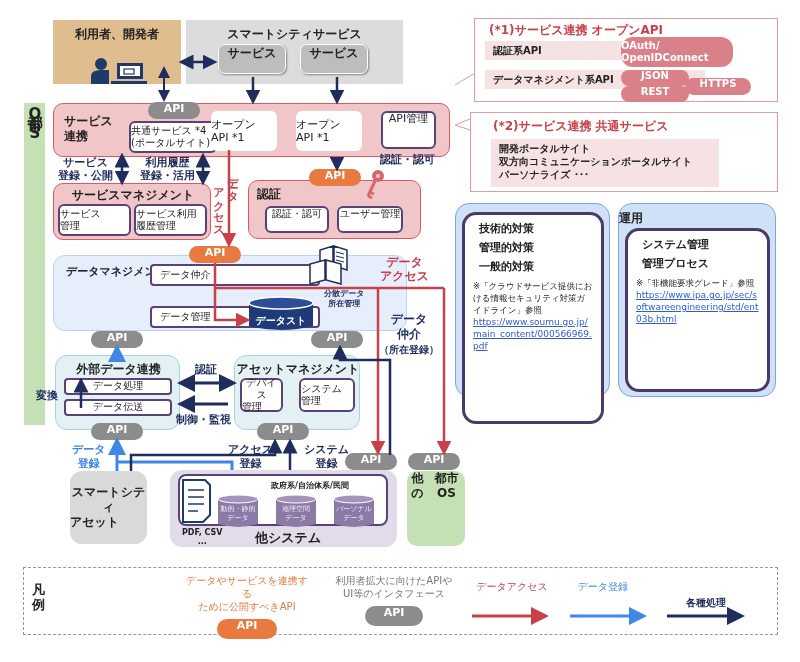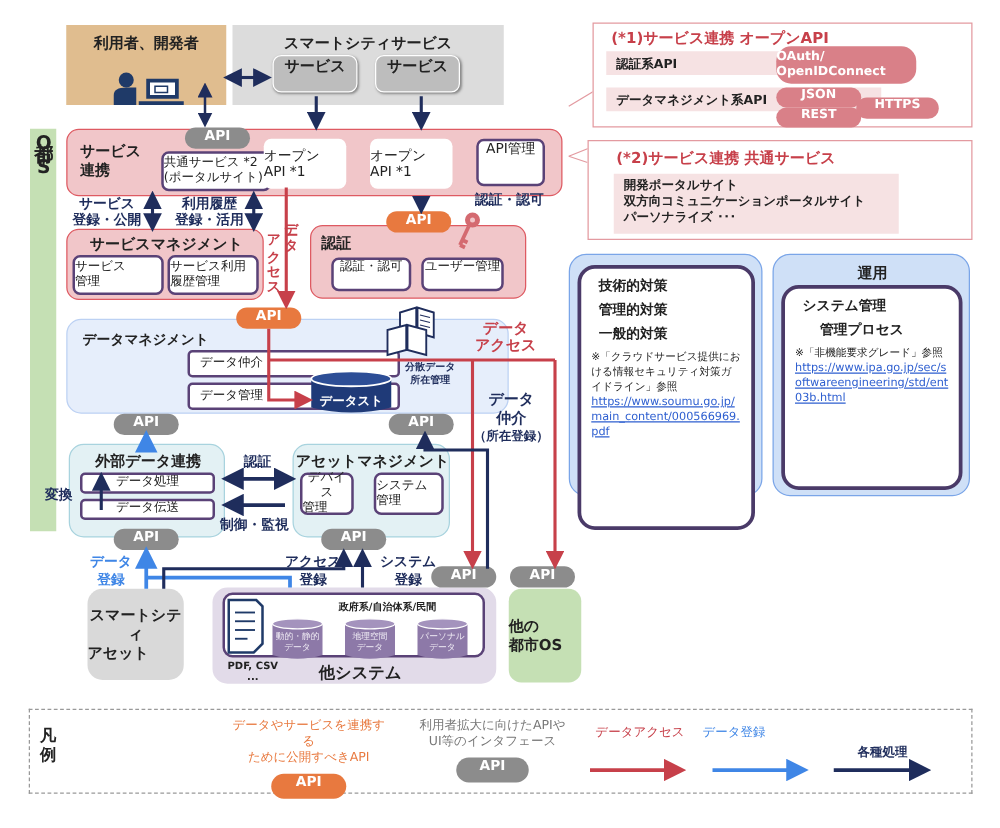--- a/index.html
+++ b/index.html
@@ -44,21 +44,21 @@
 <div class="abs c" style="left:24px;top:103px;width:21px;height:322px;background:#c5e0b4">
   <div class="b" style="writing-mode:vertical-rl;text-orientation:upright;font-size:15px;letter-spacing:1px">都市OS</div>
 </div>
 
 <div class="abs pink" style="left:53px;top:103px;width:397px;height:54px">
   <div class="abs b" style="left:10px;top:10px;font-size:12px;line-height:15px">
     <div>サービス</div>
     <div>連携</div>
   </div>
   <div class="abs wbox c" style="left:75px;top:17px;width:88px;height:32px;flex-direction:column">
-    <div>共通サービス *2</div>
+    <div>共通サービス *4</div>
     <div>(ポータルサイト)</div>
   </div>
   <div class="abs wbox2 c" style="left:157px;top:7px;width:66px;height:40px;flex-direction:column;font-size:11px;line-height:13px">
     <div>オープン</div>
     <div>API *1</div>
   </div>
   <div class="abs wbox2 c" style="left:242px;top:7px;width:66px;height:40px;flex-direction:column;font-size:11px;line-height:13px">
     <div>オープン</div>
     <div>API *1</div>
   </div>
@@ -100,21 +100,21 @@
 </div>
 <div class="abs c api-o" style="left:309px;top:169px;width:52px;height:17px">API</div>
 <svg width="800" height="662" style="pointer-events:none">
   <circle cx="378" cy="176" r="6" fill="#d46a70"></circle>
   <circle cx="378" cy="176" r="2" fill="#f1c6c9"></circle>
   <path d="M375 181 L368 196 M370 192 L374 194 M368 196 L372 198" stroke="#d46a70" stroke-width="3" fill="none"></path>
 </svg>
 
 <div class="abs blue-area" style="left:53px;top:255px;width:354px;height:76px">
   <div class="abs b" style="left:12px;top:8px;font-size:11px">データマネジメント</div>
-  <div class="abs wbox" style="left:96px;top:24px;width:170px;height:22px;padding:3px 0 0 8px;border-radius:4px">データ仲介</div>
+  <div class="abs wbox" style="left:96px;top:8px;width:170px;height:22px;padding:3px 0 0 8px;border-radius:4px">データ仲介</div>
   <div class="abs wbox" style="left:96px;top:50px;width:170px;height:22px;padding:3px 0 0 8px;border-radius:4px">データ管理</div>
 </div>
 <div class="abs c api-o" style="left:189px;top:246px;width:52px;height:17px">API</div>
 <svg width="800" height="662">
   <path d="M249 303 L249 326 Q281 334 313 326 L313 303" fill="#1f3a78"></path>
   <ellipse cx="281" cy="303" rx="32" ry="6" fill="#2d4e96" stroke="#fff" stroke-width="1.5"></ellipse>
 </svg>
 <div class="abs b" style="left:251px;top:314px;width:60px;text-align:center;color:#fff;font-size:10px">データストア</div>
 <svg width="800" height="662">
   <path d="M320 250 L320 270 L333 266 L333 246 Z M334 246 L334 266 L347 270 L347 250 Z" fill="#fff" stroke="#1f2d5c" stroke-width="1.5"></path>
@@ -220,21 +220,21 @@
   <div>地理空間</div>
   <div>データ</div>
 </div>
 <div class="abs" style="left:334px;top:505px;width:40px;text-align:center;color:#f0ecf5;font-size:7px;line-height:9px">
   <div>パーソナル</div>
   <div>データ</div>
 </div>
 
 <div class="abs c api-g" style="left:345px;top:453px;width:52px">API</div>
 <div class="abs c api-g" style="left:408px;top:453px;width:52px">API</div>
-<div class="abs c b" style="left:407px;top:471px;width:58px;height:75px;background:#c5e0b4;border-radius:10px;flex-direction:column;font-size:12px;line-height:15px">
+<div class="abs c b" style="left:407px;top:471px;width:58px;height:75px;background:#c5e0b4;border-radius:10px;font-size:12px;line-height:15px">
   <div>他の</div>
   <div>都市OS</div>
 </div>
 
 <svg width="800" height="662" style="pointer-events:none">
   <defs>
     <marker id="an" markerWidth="6" markerHeight="6" refX="3" refY="3" orient="auto">
         <path d="M0 0 L6 3 L0 6 Z" fill="#1f2d5c"></path>
       </marker>
     <marker id="ans" markerWidth="6" markerHeight="6" refX="3" refY="3" orient="auto-start-reverse">
@@ -307,24 +307,24 @@
   <div class="abs" style="left:6px;top:8px;width:142px;height:212px;background:#fff;border:3px solid #4a3a68;border-radius:14px;padding:4px 8px">
     <div class="b" style="font-size:11px;line-height:19px;margin-left:6px">技術的対策</div>
     <div class="b" style="font-size:11px;line-height:19px;margin-left:6px">管理的対策</div>
     <div class="b" style="font-size:11px;line-height:19px;margin-left:6px">一般的対策</div>
     <div style="font-size:8.5px;line-height:12px;margin-top:4px;word-break:break-all">※「クラウドサービス提供における情報セキュリティ対策ガイドライン」参照</div>
     <div style="font-size:9px;line-height:12px;color:#2e5fd0;text-decoration:underline;word-break:break-all">https://www.soumu.go.jp/main_content/000566969. pdf</div>
   </div>
 </div>
 
 <div class="abs" style="left:618px;top:203px;width:158px;height:194px;background:#cfe0f7;border:1.5px solid #7aa5e8;border-radius:14px">
-  <div class="abs b" style="left:0;top:6px;width:158px;text-align:center;font-size:12px">運用</div>
+  <div class="abs b" style="left:0;top:6px;width:158px;text-align:left;font-size:12px">運用</div>
   <div class="abs" style="left:6px;top:24px;width:145px;height:164px;background:#fff;border:3px solid #4a3a68;border-radius:14px;padding:4px 8px">
     <div class="b" style="font-size:11px;line-height:19px;margin-left:6px">システム管理</div>
-    <div class="b" style="font-size:11px;line-height:19px;margin-left:20px">管理プロセス</div>
+    <div class="b" style="font-size:11px;line-height:19px;margin-left:6px">管理プロセス</div>
     <div style="font-size:8.5px;line-height:12px;margin-top:4px">※「非機能要求グレード」参照</div>
     <div style="font-size:9px;line-height:12px;color:#2e5fd0;text-decoration:underline;word-break:break-all">https://www.ipa.go.jp/sec/softwareengineering/std/ent03b.html</div>
   </div>
 </div>
 
 <div class="abs" style="left:23px;top:567px;width:755px;height:68px;border:1.5px dashed #999">
   <div class="abs b" style="left:8px;top:14px;font-size:13px;line-height:15px">
     <div>凡</div>
     <div>例</div>
   </div>
@@ -338,21 +338,21 @@
 
   <div class="abs" style="left:300px;top:6px;width:140px;text-align:center">
     <div style="color:#777;font-size:10px;line-height:13px">利用者拡大に向けたAPIや</div>
     <div style="color:#777;font-size:10px;line-height:13px">UI等のインタフェース</div>
     <div class="c b" style="margin:6px auto 0;width:58px;height:20px;background:#8c8c8c;border-radius:10px;color:#fff;font-size:11px">API</div>
   </div>
 
   <div class="abs" style="left:448px;top:6px;width:80px;text-align:center">
     <div style="color:#c7404a;font-size:10px;line-height:13px;margin-top:6px">データアクセス</div>
   </div>
-  <div class="abs" style="left:538px;top:6px;width:80px;text-align:left">
+  <div class="abs" style="left:524px;top:6px;width:80px;text-align:right">
     <div style="color:#3f86e6;font-size:10px;line-height:13px;margin-top:6px">データ登録</div>
   </div>
   <div class="abs" style="left:642px;top:6px;width:80px;text-align:center">
     <div class="b" style="color:#1f2d5c;font-size:10px;line-height:13px;margin-top:22px">各種処理</div>
   </div>
   <svg width="755" height="68">
     <line x1="448" y1="48" x2="516" y2="48" stroke="#c7404a" stroke-width="3" marker-end="url(#ar)"></line>
     <line x1="546" y1="48" x2="614" y2="48" stroke="#3f86e6" stroke-width="3" marker-end="url(#ab)"></line>
     <line x1="643" y1="48" x2="712" y2="48" stroke="#1f2d5c" stroke-width="3" marker-end="url(#an)"></line>
   </svg>

